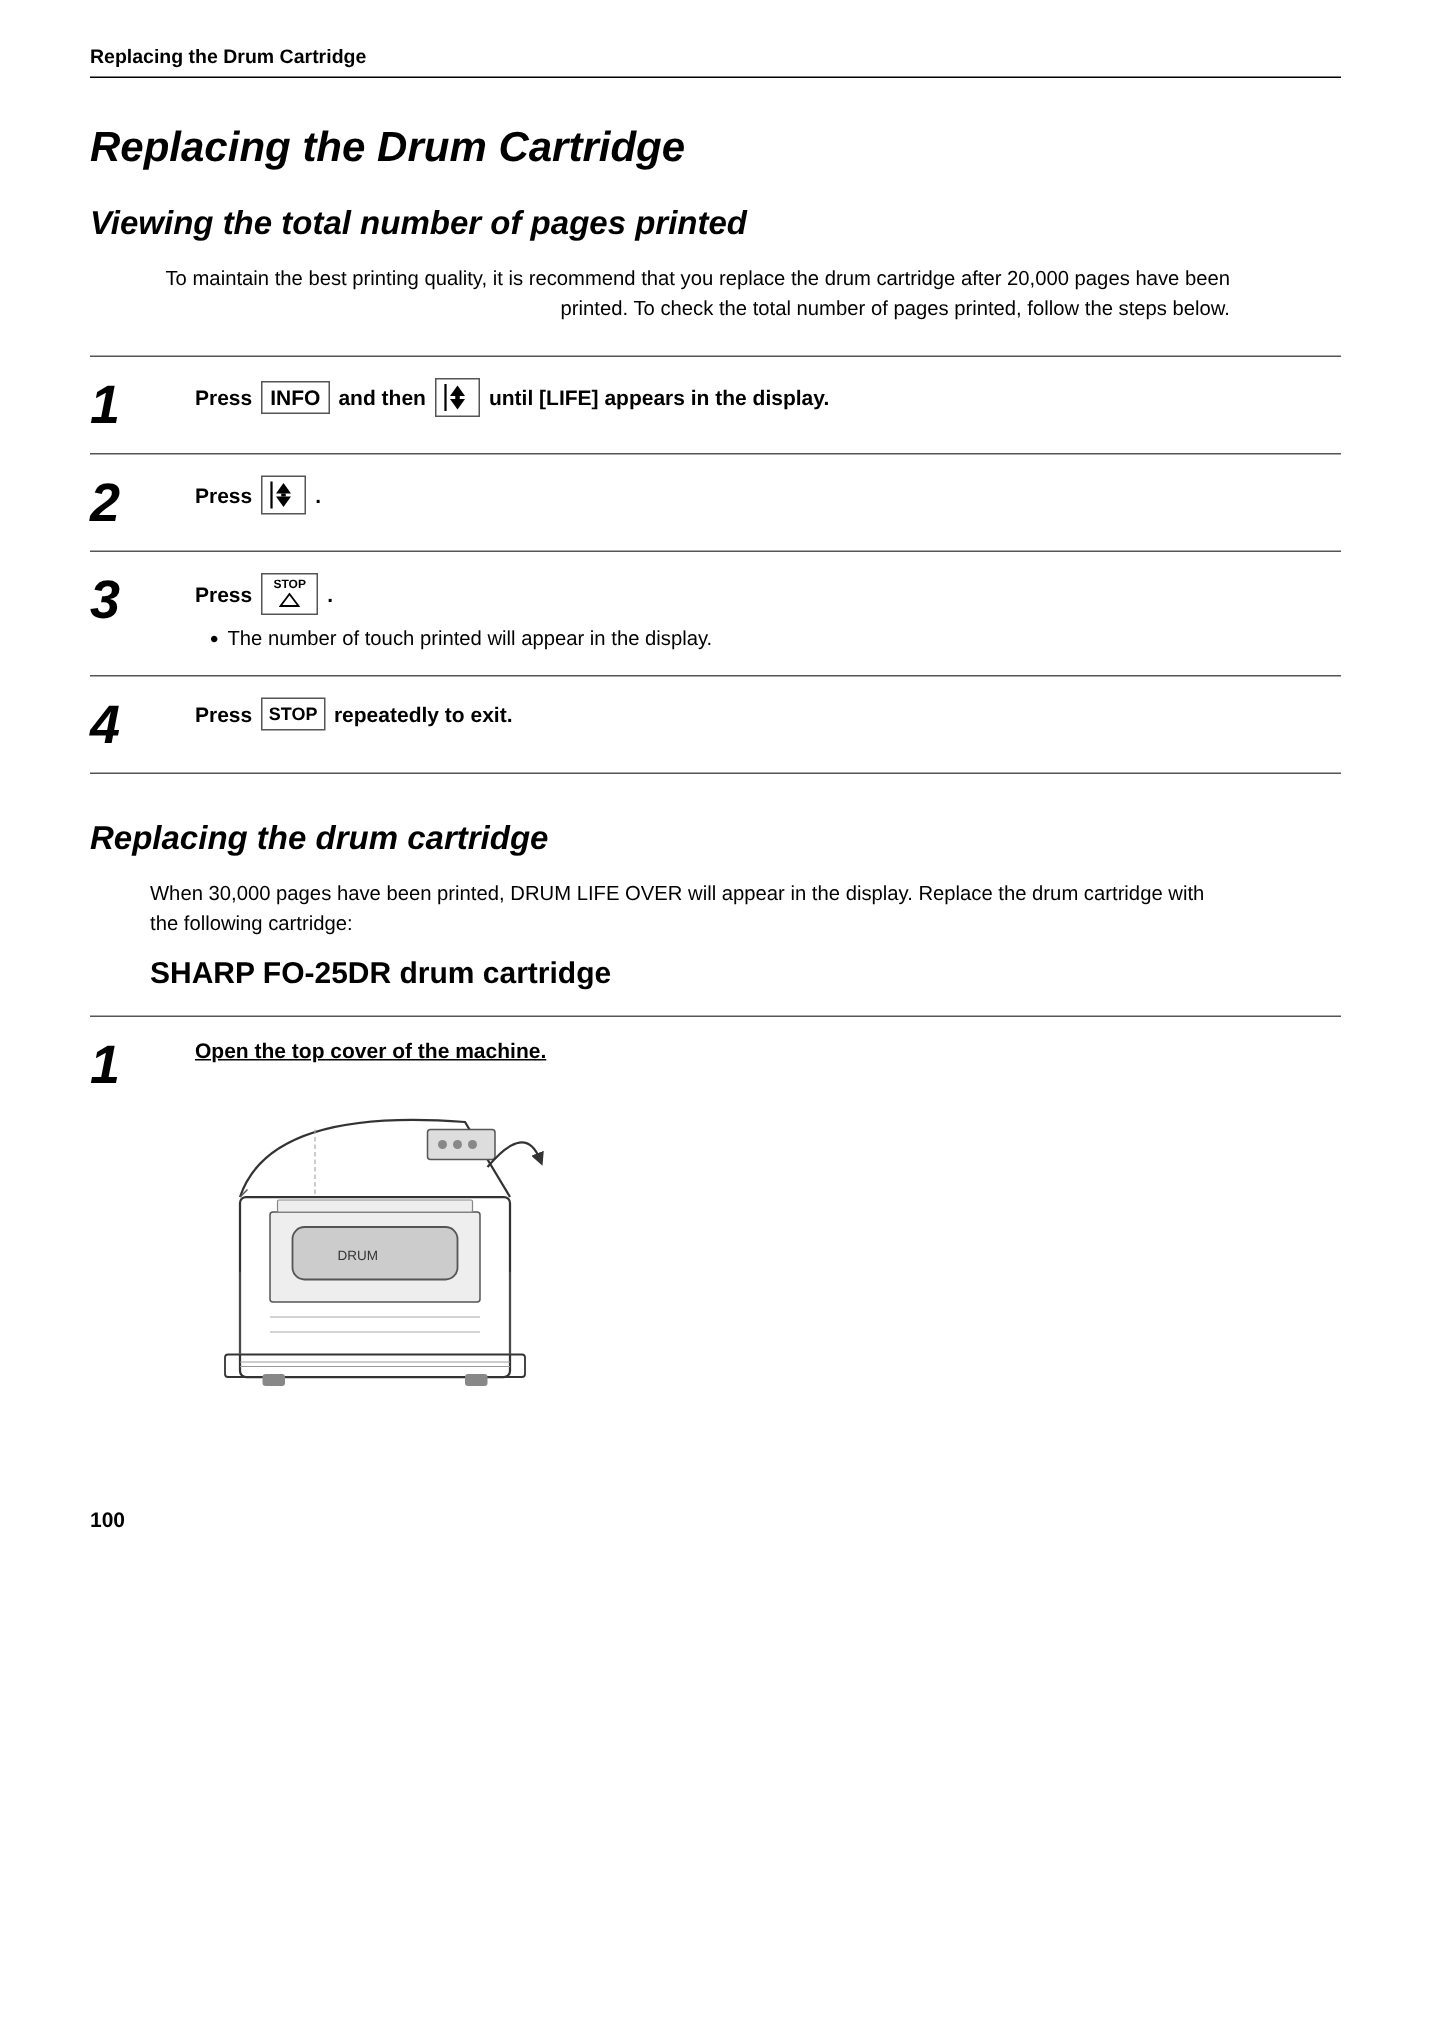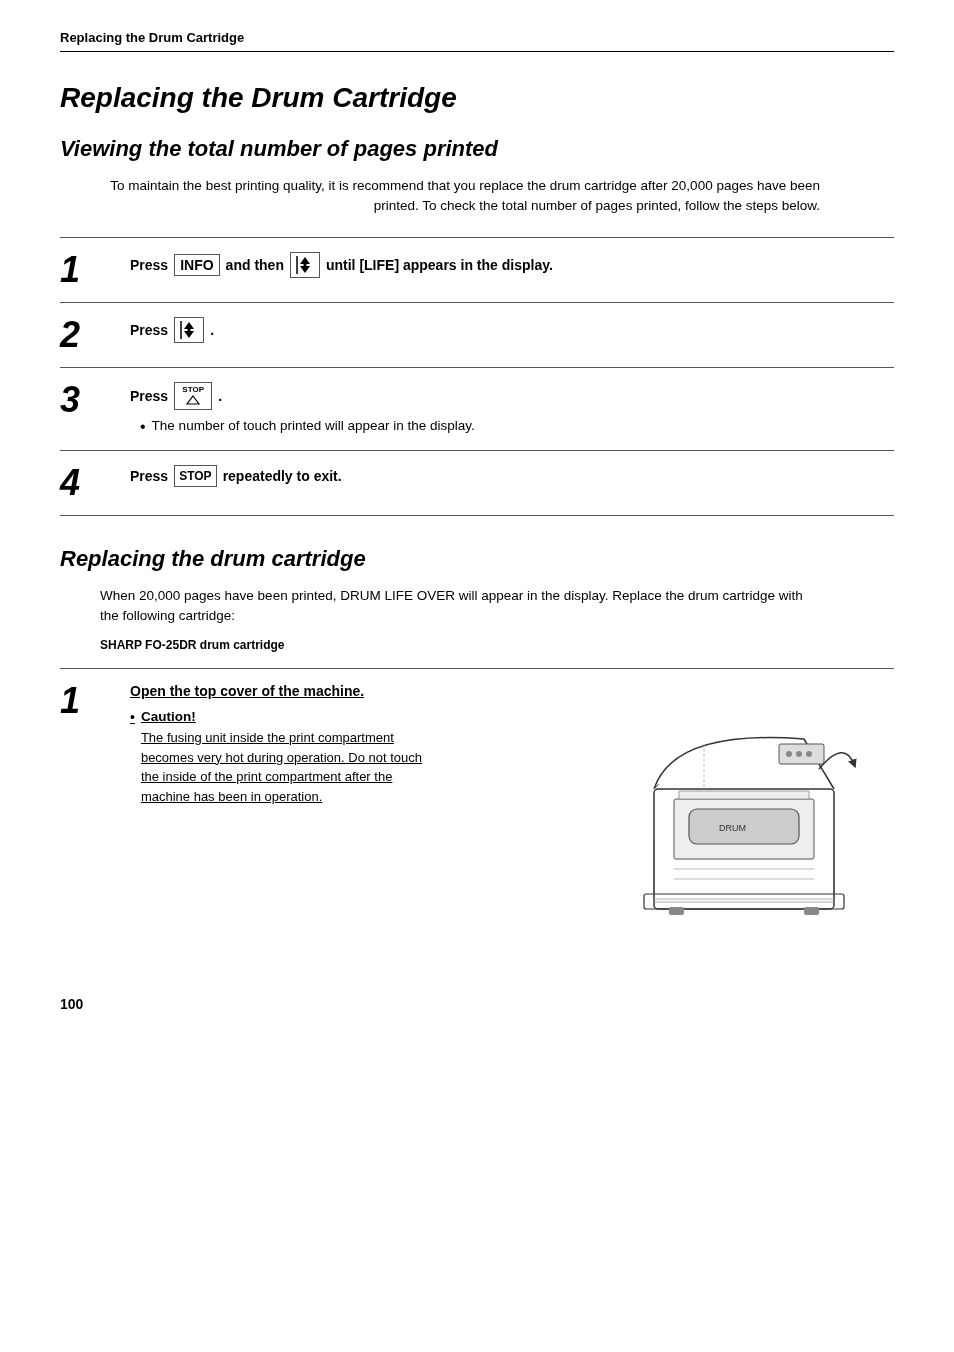--- a/index.html
+++ b/index.html
@@ -152,21 +152,21 @@
       margin-left: 40px;
       margin-bottom: 12px;
       font-size: 13.5px;
       line-height: 1.5;
       max-width: 720px;
     }
 
     .sharp-model {
       margin-left: 40px;
       font-weight: bold;
-      font-size: 12px;
+      font-size: 20px;
       margin-bottom: 16px;
     }
 
     .step2-num {
       width: 60px;
       padding: 14px 8px 14px 0;
       font-size: 36px;
       font-weight: bold;
       font-style: italic;
       line-height: 1;
@@ -322,37 +322,29 @@
         <span class="key-stop">STOP</span>
         <span>repeatedly to exit.</span>
       </div>
     </td>
   </tr>
 </tbody>
   </table>
 
 <div class="section-title">Replacing the drum cartridge</div>
 
-<div class="section2-intro">When 20,000 pages have been printed, DRUM LIFE OVER will appear in the display. Replace the drum cartridge with the following cartridge:</div>
+<div class="section2-intro">When 30,000 pages have been printed, DRUM LIFE OVER will appear in the display. Replace the drum cartridge with the following cartridge:</div>
 
 <div class="sharp-model">SHARP FO-25DR drum cartridge</div>
 
 <div class="step2-outer-row">
   <div class="step2-num">1</div>
   <div class="step2-content">
     <div class="step2-bold">Open the top cover of the machine.</div>
     <div class="step2-with-image">
-      <div class="step2-text">
-        <div class="caution-bullet">
-          <div>
-            <div class="caution-label">Caution!</div>
-            <div class="caution-text">The fusing unit inside the print compartment becomes very hot during operation. Do not touch the inside of the print compartment after the machine has been in operation.</div>
-          </div>
-        </div>
-      </div>
 
       <div class="step2-image">
         <svg class="machine-illustration" viewBox="0 0 250 230" xmlns="http://www.w3.org/2000/svg">
 
           <rect x="30" y="80" width="180" height="120" rx="4" fill="none" stroke="#333" stroke-width="1.5"></rect>
 
           <path d="M30,80 Q50,20 180,30 L210,80" fill="none" stroke="#333" stroke-width="1.5"></path>
 
           <rect x="50" y="90" width="140" height="60" rx="2" fill="#eee" stroke="#555" stroke-width="1"></rect>
 

